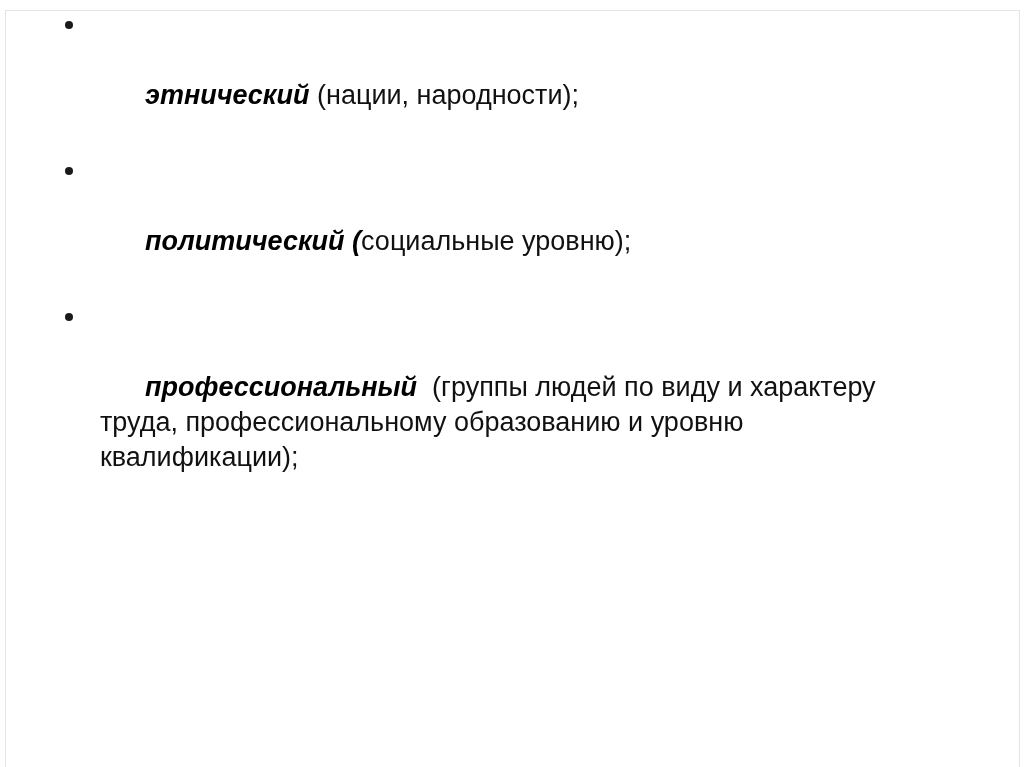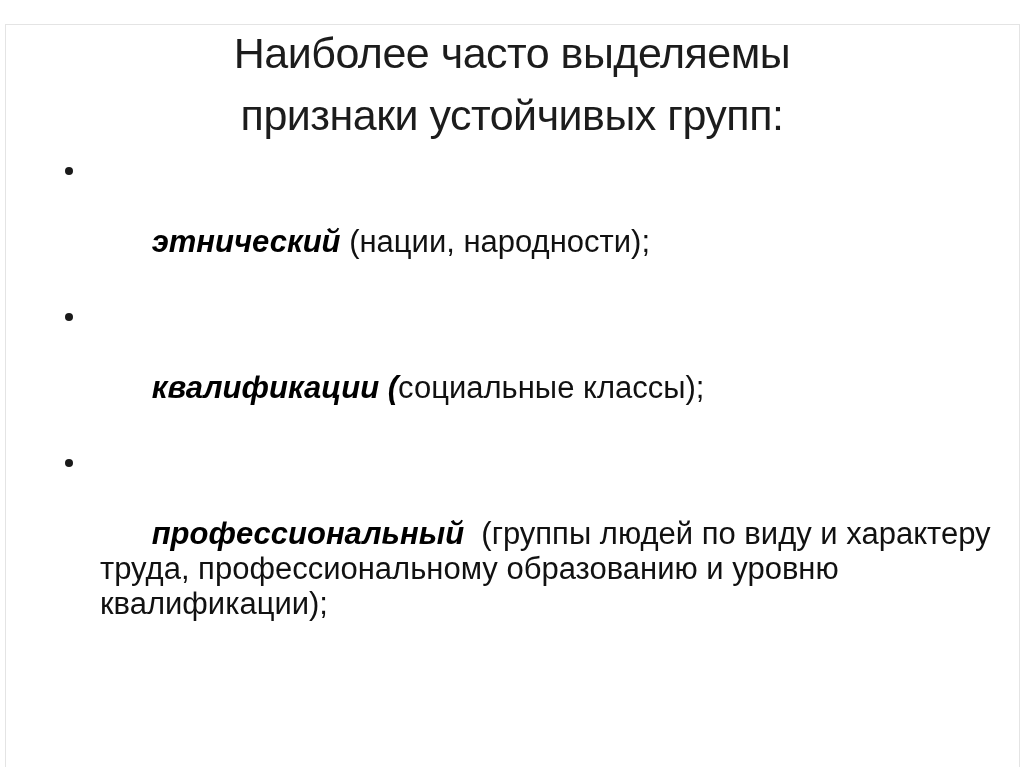--- a/index.html
+++ b/index.html
@@ -35,21 +35,21 @@
     color: #1c1c1c;
     white-space: pre-line;
   }
   ul.bullet-list {
     list-style: none;
     margin: 8px 14px 0 60px;
   }
   ul.bullet-list li {
     position: relative;
     padding-left: 40px;
-    font-size: 31px;
+    font-size: 27px;
     line-height: 35px;
     margin-bottom: 6px;
     color: #111111;
     white-space: pre-wrap;
   }
   .bullet-dot {
     position: absolute;
     left: 5px;
     top: 13px;
     width: 8px;
@@ -67,31 +67,29 @@
     font-style: normal;
     color: #111111;
   }
 </style>
 </head>
 <body>
 
 <div class="slide">
   <div class="slide-frame"></div>
 
-  <h1 class="slide-title">Наиболее часто выделяемы
-признаки устойчивых групп:</h1>
 
   <ul class="bullet-list">
     <li>
       <span class="bullet-dot"></span>
       <span class="term">этнический</span><span class="rest"> (нации, народности);</span>
     </li>
     <li>
       <span class="bullet-dot"></span>
-      <span class="term">квалификации (</span><span class="rest">социальные классы);</span>
+      <span class="term">политический (</span><span class="rest">социальные уровню);</span>
     </li>
     <li>
       <span class="bullet-dot"></span>
       <span class="term">профессиональный</span><span class="rest">  (группы людей по виду и характеру
 труда, профессиональному образованию и уровню
 квалификации);</span>
     </li>
 
   </ul>
 </div>

